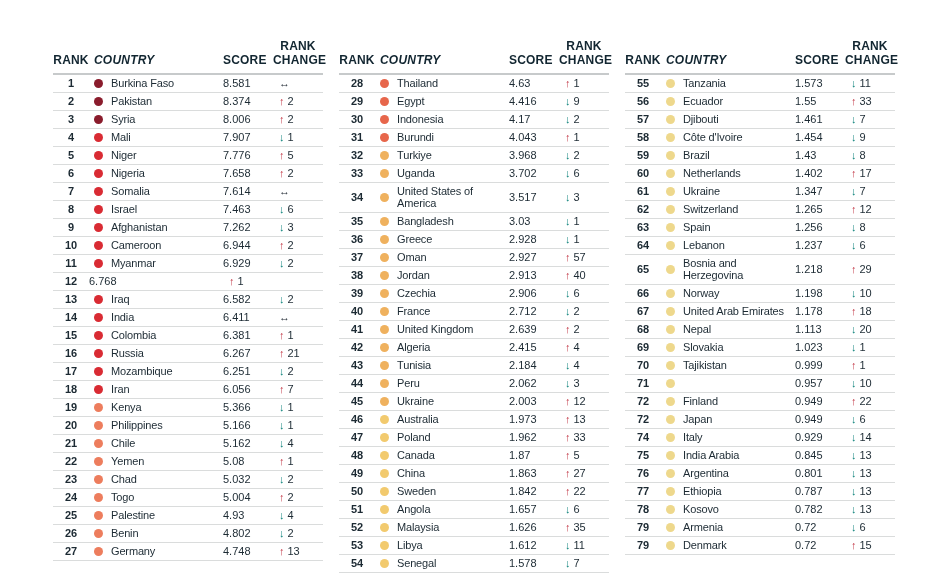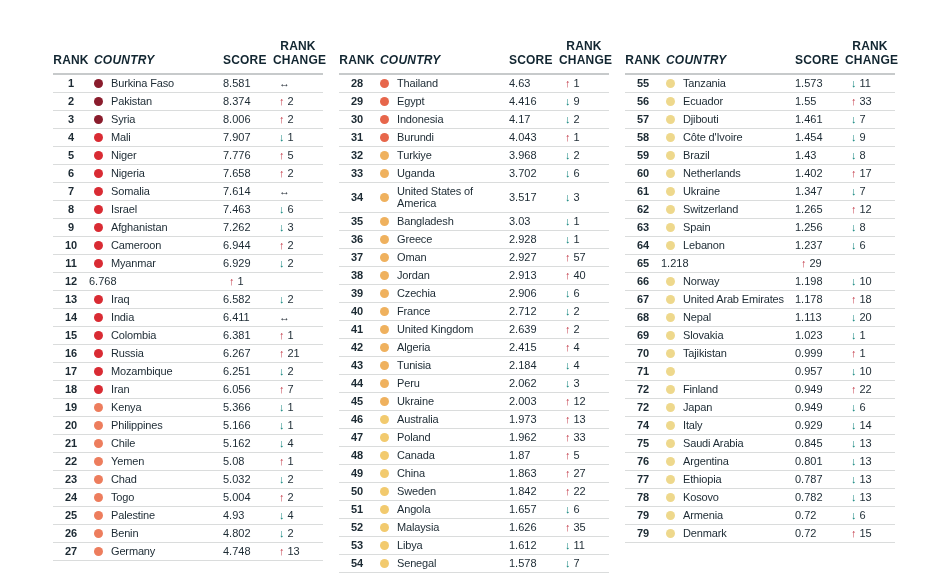--- a/index.html
+++ b/index.html
@@ -813,20 +813,24 @@
           <span class="cname">Lebanon</span>
         </div>
         <div class="cell score">1.237</div>
         <div class="cell change down">
           <span class="arrow">↓</span>
           <span class="delta">6</span>
         </div>
       </div>
       <div class="row">
         <div class="cell rank">65</div>
+        <div class="cell country">
+          <span class="dot" style="background: rgb(238, 216, 140);"></span>
+          <span class="cname">Bosnia and Herzegovina</span>
+        </div>
         <div class="cell score">1.218</div>
         <div class="cell change up">
           <span class="arrow">↑</span>
           <span class="delta">29</span>
         </div>
       </div>
       <div class="row">
         <div class="cell rank">66</div>
         <div class="cell country">
           <span class="dot" style="background: rgb(238, 216, 140);"></span>
@@ -930,21 +934,21 @@
         <div class="cell score">0.929</div>
         <div class="cell change down">
           <span class="arrow">↓</span>
           <span class="delta">14</span>
         </div>
       </div>
       <div class="row">
         <div class="cell rank">75</div>
         <div class="cell country">
           <span class="dot" style="background: rgb(238, 216, 140);"></span>
-          <span class="cname">Saudi Arabia</span>
+          <span class="cname">India Arabia</span>
         </div>
         <div class="cell score">0.845</div>
         <div class="cell change down">
           <span class="arrow">↓</span>
           <span class="delta">13</span>
         </div>
       </div>
       <div class="row">
         <div class="cell rank">76</div>
         <div class="cell country">

